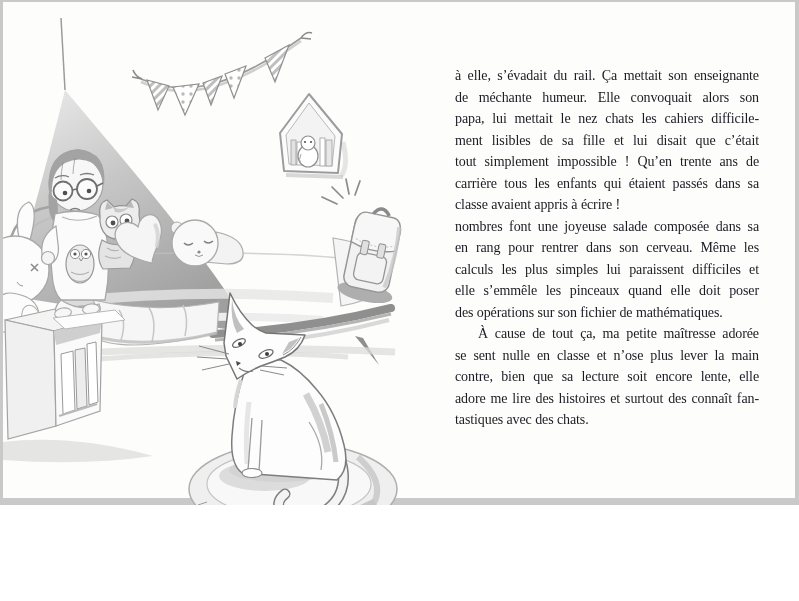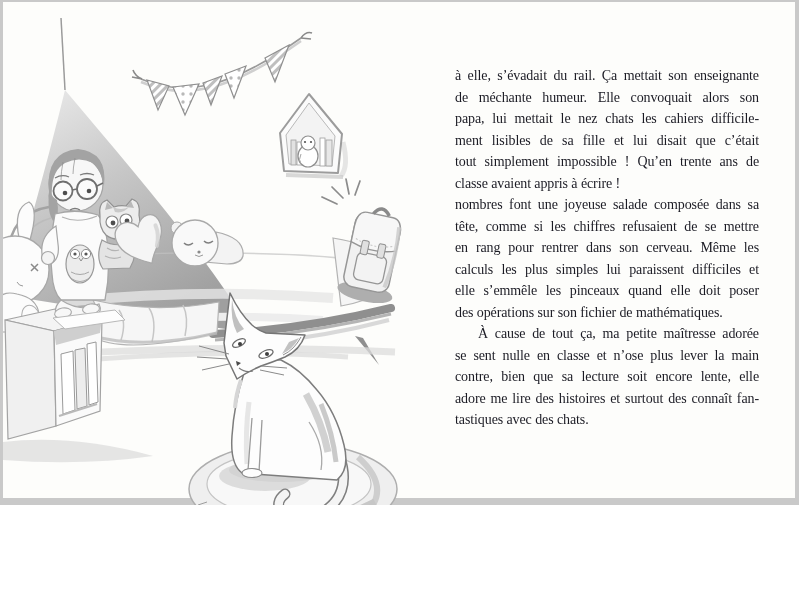--- a/index.html
+++ b/index.html
@@ -237,23 +237,23 @@
         <path d="M238 378 Q233 392 232 406" stroke="#d6d6d6" stroke-width="4" fill="none"></path>
       </g>
     </svg>
 
     <div class="story">
         <div class="line">à elle, s’évadait du rail. Ça mettait son enseignante</div>
         <div class="line">de méchante humeur. Elle convoquait alors son</div>
         <div class="line">papa, lui mettait le nez chats les cahiers difficile-</div>
         <div class="line">ment lisibles de sa fille et lui disait que c’était</div>
         <div class="line">tout simplement impossible ! Qu’en trente ans de</div>
+        <div class="line">carrière tous les enfants qui étaient passés dans sa</div>
         <div class="line last">classe avaient appris à écrire !</div>
         <div class="line">nombres font une joyeuse salade composée dans sa</div>
-        <div class="line">tête, comme si les chiffres refusaient de se mettre</div>
         <div class="line">en rang pour rentrer dans son cerveau. Même les</div>
         <div class="line">calculs les plus simples lui paraissent difficiles et</div>
         <div class="line">elle s’emmêle les pinceaux quand elle doit poser</div>
         <div class="line last">des opérations sur son fichier de mathématiques.</div>
         <div class="line indent">À cause de tout ça, ma petite maîtresse adorée</div>
         <div class="line">se sent nulle en classe et n’ose plus lever la main</div>
         <div class="line">contre, bien que sa lecture soit encore lente, elle</div>
         <div class="line">adore me lire des histoires et surtout des connaît fan-</div>
         <div class="line last">tastiques avec des chats.</div>
       </div>

